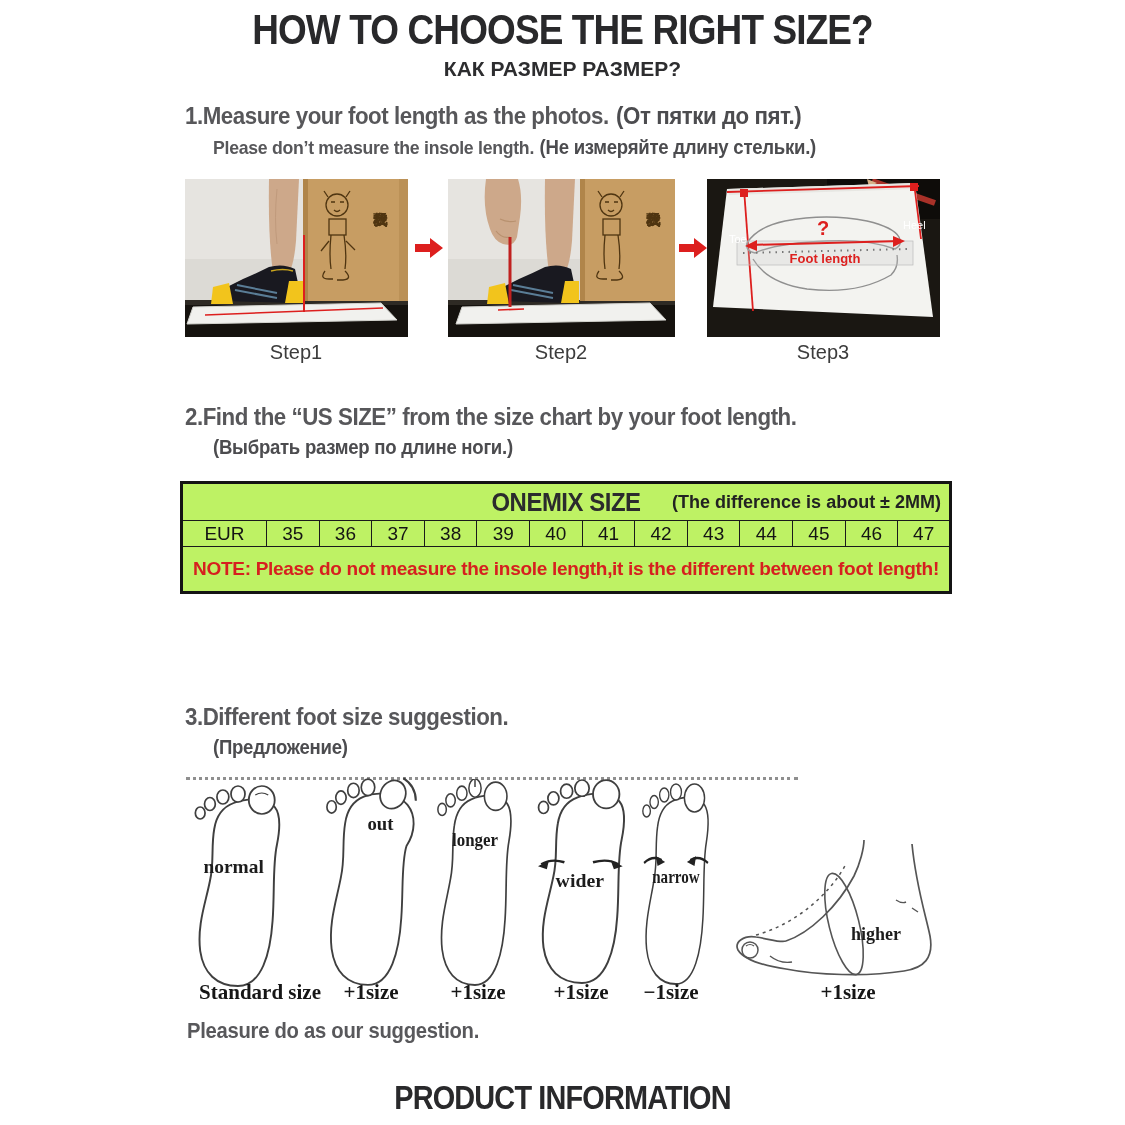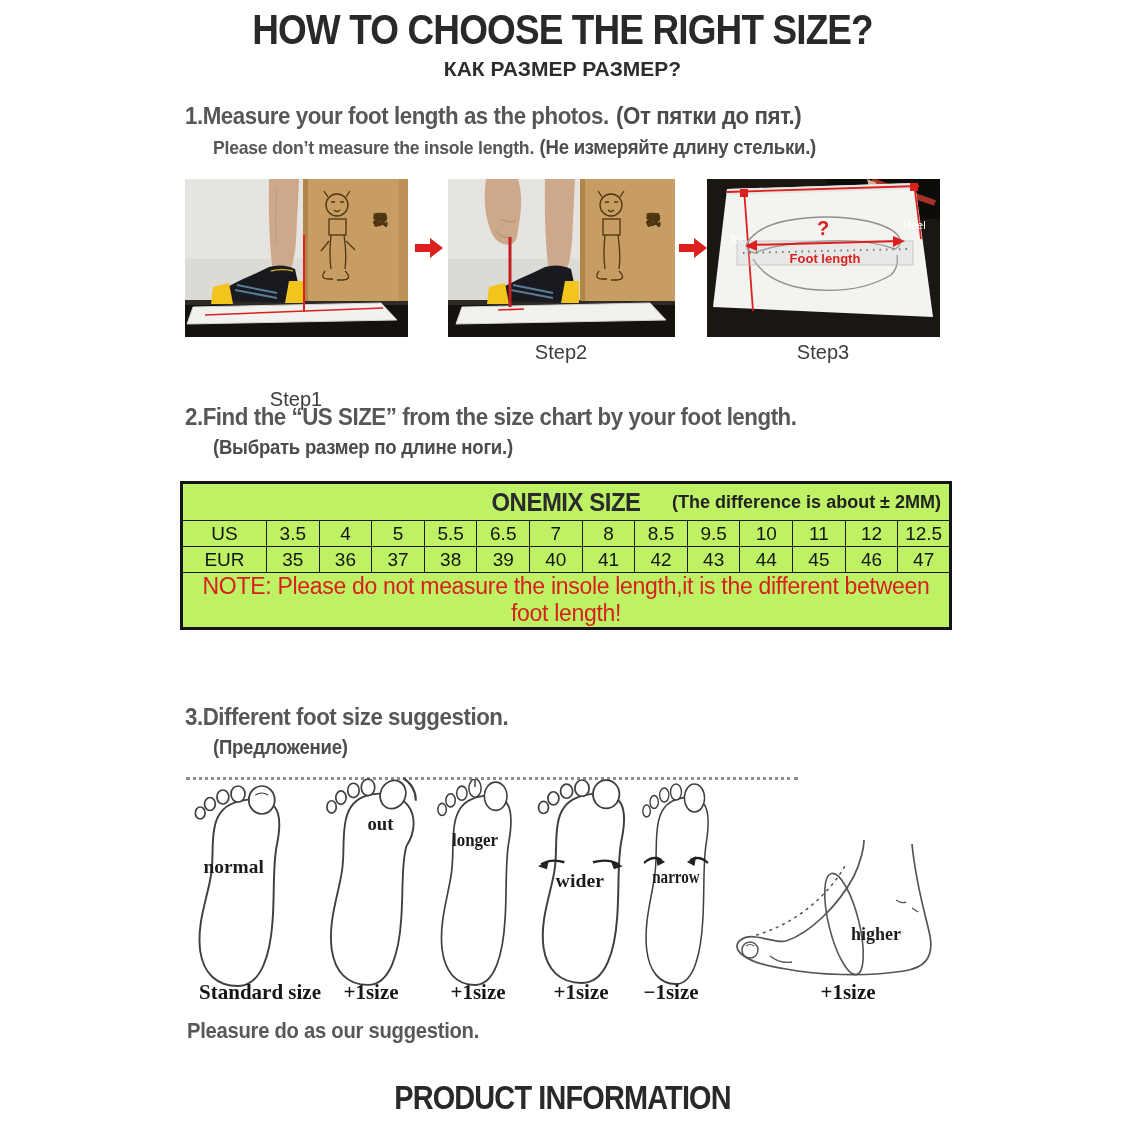--- a/index.html
+++ b/index.html
@@ -55,21 +55,21 @@
     position:absolute; right:8px; top:50%; transform:translateY(-50%);
     font-size:18px; color:#222; font-weight:bold;
   }
   tr.red-row td { height:41px; background:#e2242a; color:#ffffff; font-weight:bold; font-size:19px; }
   tr.red-row td.row-label { font-size:12px; line-height:1.15; }
   tr.red-row td.row-label .unit { font-size:10.5px; display:block; }
   tr.num-row td { height:25px; font-size:19px; color:#141414; }
   tr.num-row td.row-label { font-size:19px; }
   td.note-cell {
     height:44px; border-top:2.5px solid #141414;
-    color:#d6201f; font-size:23px; font-weight:normal; letter-spacing:-0.3px;
+    color:#d6201f; font-size:19px; font-weight:bold; letter-spacing:-0.3px;
   }
   .first-col { width:85px; }
 
   
   .dotted-line { left:186px; top:777px; width:612px; border-top:3px dotted #8f8f8f; height:0; }
   .foot-fig svg { display:block; }
   .size-label {
     top:980px; font-size:21px; font-weight:bold; color:#161616;
     font-family:"Liberation Serif", serif; text-align:center; white-space:nowrap;
   }
@@ -203,21 +203,21 @@
       <line x1="42" y1="66" x2="194" y2="62" stroke="#dd1f1e" stroke-width="2"></line>
       <polygon points="38,67 50,61 50,72" fill="#dd1f1e"></polygon>
       <polygon points="198,62 186,57 186,68" fill="#dd1f1e"></polygon>
       <text x="116" y="56" font-size="20" font-weight="bold" fill="#dd1f1e" text-anchor="middle">?</text>
       <text x="118" y="84" font-size="13" font-weight="bold" fill="#dd1f1e" text-anchor="middle">Foot length</text>
       <text x="22" y="64" font-size="11" fill="#ffffff">Toe</text>
       <text x="196" y="50" font-size="11" fill="#ffffff">Heel</text>
     </svg>
   </div>
 
-  <div class="abs step-label" style="left:246px; width:100px;margin-top:47px;">Step1</div>
+  <div class="abs step-label" style="left:246px; width:100px;">Step1</div>
   <div class="abs step-label" style="left:511px; width:100px;">Step2</div>
   <div class="abs step-label" style="left:773px; width:100px;">Step3</div>
 
   <div class="abs sec-heading" style="left:185px; top:403px;">
     <span>2.Find the “US SIZE” from the size chart by your foot length.</span>
   </div>
   <div class="abs sec-sub" style="left:213px; top:436px;">
     <span class="ru" style="margin-left:0;">(Выбрать размер по длине ноги.)</span>
   </div>
 
@@ -226,36 +226,20 @@
       <col class="first-col">
       <col span="13">
     </colgroup>
     <tbody>
         <tr>
       <td class="tbl-header" colspan="14">
         <span class="tbl-title">ONEMIX SIZE</span>
         <span class="tbl-tolerance">(The difference is about ± 2MM)</span>
       </td>
     </tr>
-    <tr class="num-row">
-      <td class="row-label">US</td>
-    <td>3.5</td>
-          <td>4</td>
-          <td>5</td>
-          <td>5.5</td>
-          <td>6.5</td>
-          <td>7</td>
-          <td>8</td>
-          <td>8.5</td>
-          <td>9.5</td>
-          <td>10</td>
-          <td>11</td>
-          <td>12</td>
-          <td>12.5</td>
-        </tr>
     <tr class="num-row">
       <td class="row-label">EUR</td>
     <td>35</td>
           <td>36</td>
           <td>37</td>
           <td>38</td>
           <td>39</td>
           <td>40</td>
           <td>41</td>
           <td>42</td>

